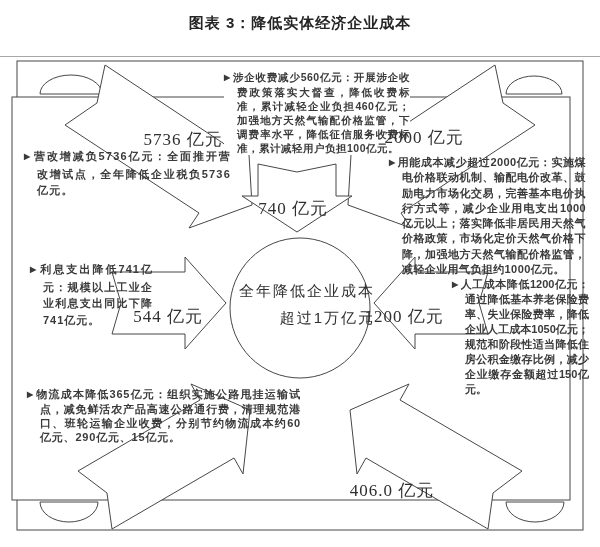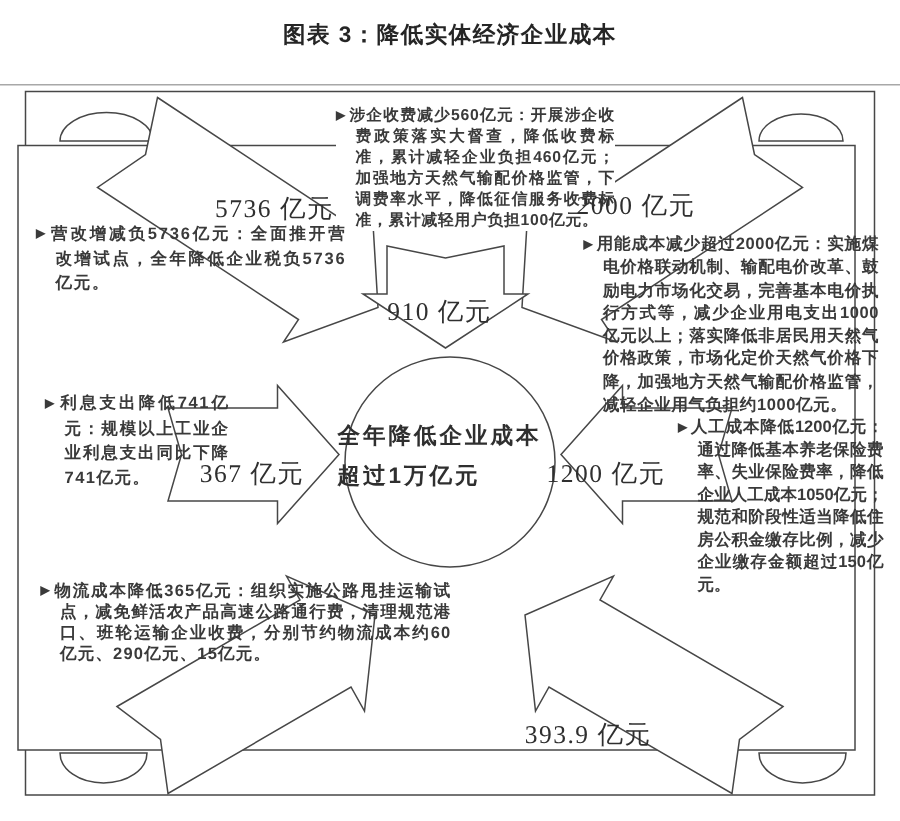--- a/index.html
+++ b/index.html
@@ -14,22 +14,22 @@
   .blk .mk{font-size:8px;vertical-align:1px;margin-right:2px;}
   .b-tc{left:224px;top:70px;width:173px;font-size:10.5px;line-height:14px;letter-spacing:0.5px;background:#fff;}
   .b-tl{left:24px;top:148px;width:194px;font-size:11px;line-height:16.5px;letter-spacing:1.2px;}
   .b-tr{left:389px;top:155px;width:184px;font-size:11px;line-height:15.3px;letter-spacing:0.4px;}
   .b-ml{left:30px;top:261px;width:110px;font-size:11px;line-height:16.5px;letter-spacing:1px;}
   .b-mr{left:452px;top:277px;width:124px;font-size:11px;line-height:15px;letter-spacing:0px;}
   .b-bl{left:27px;top:387px;width:261px;font-size:11px;line-height:14px;letter-spacing:0.8px;}
   .b-br{left:377px;top:399px;width:203px;font-size:11px;line-height:15.5px;letter-spacing:0.8px;}
   .amt{position:absolute;transform:translate(-50%,-50%);white-space:nowrap;
        font-family:"Liberation Serif",serif;font-size:17px;color:#2f2f2f;letter-spacing:1px;margin-top:20px;}
-  .ctr{position:absolute;left:225px;top:277px;width:150px;text-align:left;
-       font-size:15px;font-weight:bold;color:#2f2f2f;letter-spacing:2px;line-height:27px;}
+  .ctr{position:absolute;left:225px;top:277px;width:150px;text-align:right;
+       font-size:15px;font-weight:normal;color:#2f2f2f;letter-spacing:2px;line-height:27px;}
 </style>
 </head>
 <body>
 
 <div class="stage">
 
   <div class="title">图表 3：降低实体经济企业成本</div>
   <div class="divider"></div>
 
   <svg class="layer" width="600" height="547" viewBox="0 0 600 547" fill="#ffffff" stroke="#474747" stroke-width="1" stroke-linejoin="miter">
@@ -64,19 +64,19 @@
   <div class="blk b-tr"><span class="mk">▶</span><span>用能成本减少超过2000亿元：实施煤电价格联动机制、输配电价改革、鼓励电力市场化交易，完善基本电价执行方式等，减少企业用电支出1000亿元以上；落实降低非居民用天然气价格政策，市场化定价天然气价格下降，加强地方天然气输配价格监管，减轻企业用气负担约1000亿元。</span></div>
 
   <div class="blk b-ml"><span class="mk">▶</span><span>利息支出降低741亿元：规模以上工业企业利息支出同比下降741亿元。</span></div>
 
   <div class="blk b-mr"><span class="mk">▶</span><span>人工成本降低1200亿元：通过降低基本养老保险费率、失业保险费率，降低企业人工成本1050亿元；规范和阶段性适当降低住房公积金缴存比例，减少企业缴存金额超过150亿元。</span></div>
 
   <div class="blk b-bl"><span class="mk">▶</span><span>物流成本降低365亿元：组织实施公路甩挂运输试点，减免鲜活农产品高速公路通行费，清理规范港口、班轮运输企业收费，分别节约物流成本约60亿元、290亿元、15亿元。</span></div>
 
 
   <div class="amt" style="left:183px;top:119px">5736 亿元</div>
-  <div class="amt" style="left:293px;top:188px">910 亿元</div>
+  <div class="amt" style="left:293px;top:188px">740 亿元</div>
   <div class="amt" style="left:424px;top:117px">2000 亿元</div>
-  <div class="amt" style="left:168px;top:296px">367 亿元</div>
+  <div class="amt" style="left:168px;top:296px">544 亿元</div>
   <div class="amt" style="left:404px;top:296px">1200 亿元</div>
-  <div class="amt" style="left:392px;top:470px">393.9 亿元</div>
+  <div class="amt" style="left:392px;top:470px">406.0 亿元</div>
 
 </div>
 
 </body></html>

